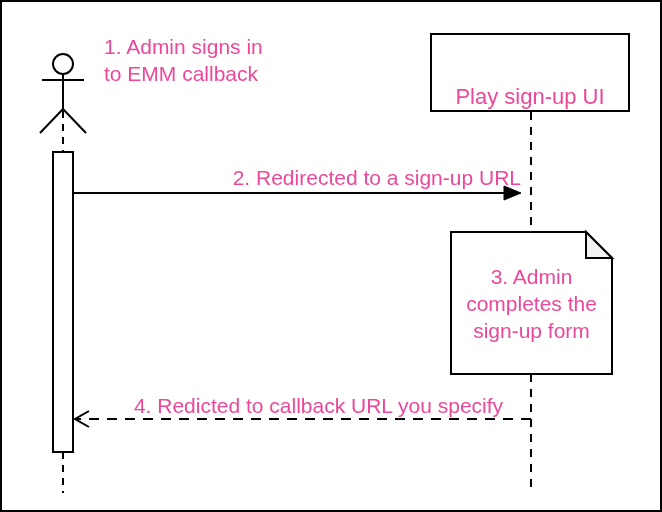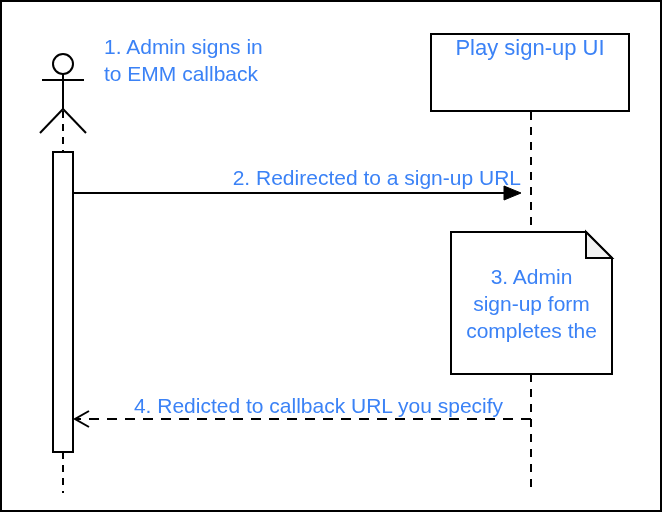--- a/index.html
+++ b/index.html
@@ -8,21 +8,21 @@
     background: #ffffff;
   }
   .canvas {
     position: relative;
     width: 662px;
     height: 512px;
     box-sizing: border-box;
     background: #ffffff;
     border: 2px solid #000000;
     font-family: "Liberation Sans", "DejaVu Sans", sans-serif;
-    color: #3b82f6;
+    color: #ec4899;
     overflow: hidden;
   }
   svg.layer {
     position: absolute;
     left: 0;
     top: 0;
     width: 662px;
     height: 512px;
   }
   svg.layer line, svg.layer path, svg.layer circle, svg.layer rect, svg.layer polyline {
@@ -54,21 +54,21 @@
   #play-box {
     position: absolute;
     left: 428px;
     top: 31px;
     width: 200px;
     height: 79px;
     box-sizing: border-box;
     border: 2px solid #000000;
     background: #ffffff;
     display: flex;
-    align-items: flex-start;
+    align-items: flex-end;
     justify-content: center;
     font-size: 22px;
   }
   #note-text {
     position: absolute;
     left: 449px;
     top: 230px;
     width: 161px;
     height: 142px;
     display: flex;
@@ -129,19 +129,19 @@
   </div>
 
   <div id="play-box">
     <span>Play sign-up UI</span>
   </div>
 
   <div class="label center" id="msg2-label">2. Redirected to a sign-up URL</div>
 
   <div id="note-text">
     <div>3. Admin</div>
+    <div>completes the</div>
     <div>sign-up form</div>
-    <div>completes the</div>
   </div>
 
   <div class="label center" id="msg4-label">4. Redicted to callback URL you specify</div>
 
 </div>
 
 </body></html>

